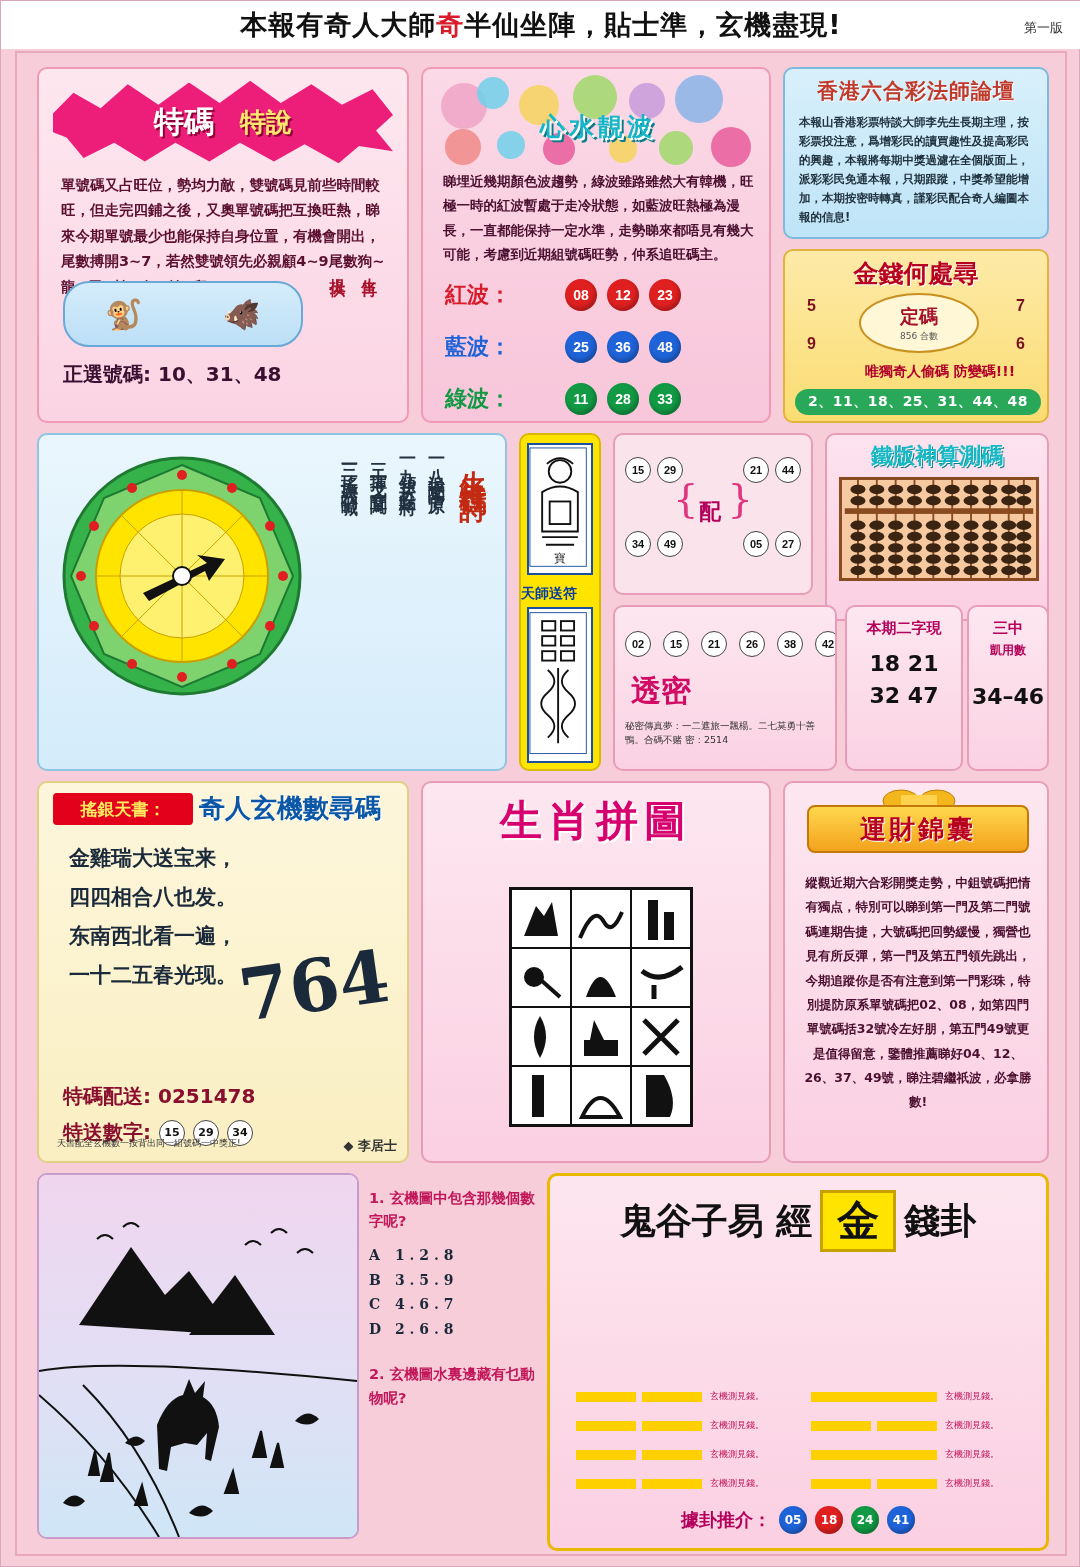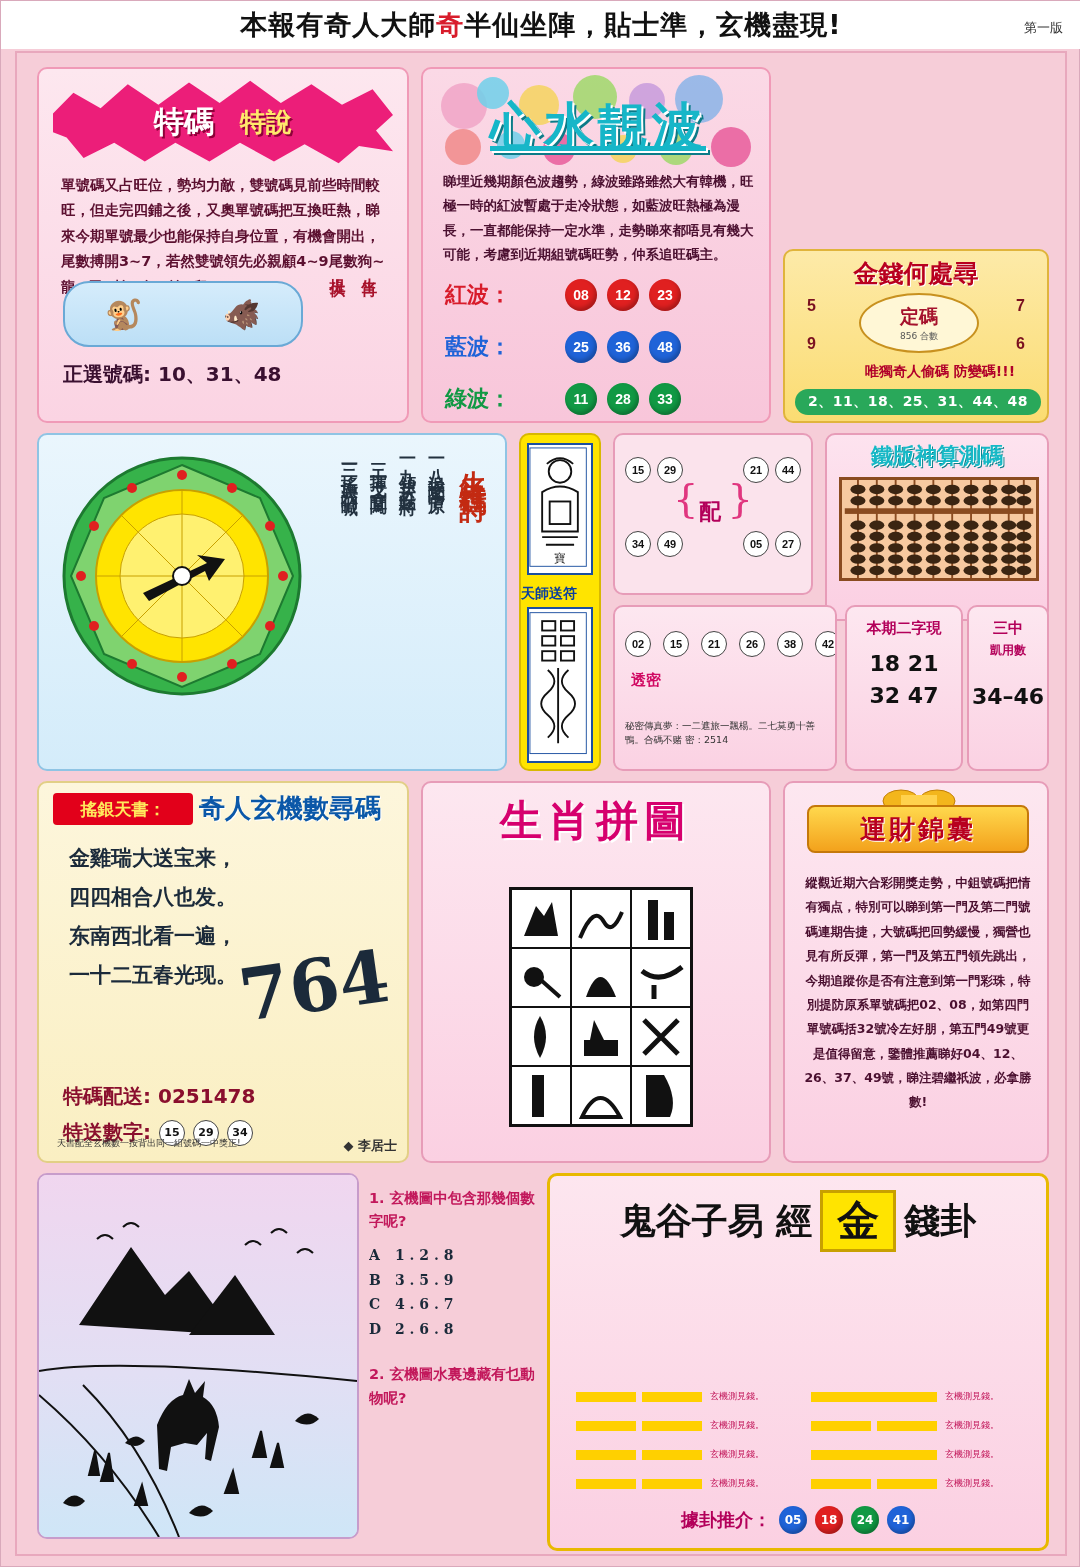--- a/index.html
+++ b/index.html
@@ -84,23 +84,23 @@
   
   #p-xinshui {
     left:404px; top:14px; width:350px; height:356px;
     background:linear-gradient(#fbd9e6,#f8c6da);
     border:2px solid #f09ab7;
   }
   .dots-bg { position:absolute; left:0; top:0; width:100%; height:120px; overflow:hidden; }
   .dot { position:absolute; border-radius:50%; opacity:.85; }
   .xs-title {
     position:absolute; left:30px; top:26px; width:290px; height:62px;
-    font-family:"DejaVu Serif", serif; font-weight:bold; font-size:50px;
+    font-family:"DejaVu Serif", serif; font-weight:bold; font-size:25px;
     color:#16b6c8; text-shadow:2px 2px 0 #ffffff, 4px 4px 0 #0c7b88;
-    display:flex; align-items:center; justify-content:center; letter-spacing:4px;text-decoration:underline;
+    display:flex; align-items:center; justify-content:center; letter-spacing:4px;
   }
   .xs-body {
     position:absolute; left:20px; top:100px; width:312px;
     font-size:13.5px; line-height:1.8; color:#4b1030; font-weight:bold;
   }
   .wave-row { position:absolute; left:22px; display:flex; align-items:center; gap:10px; }
   .wave-label { font-size:22px; font-weight:bold; width:110px; font-family:"DejaVu Serif",serif; }
   .ball {
     width:32px; height:32px; border-radius:50%; color:#fff;
     font-size:14px; font-weight:bold; display:flex; align-items:center; justify-content:center;
@@ -221,21 +221,21 @@
     background:#f7c9a0; border:3px solid #8a4b20;
   }
 
   
   #p-toumi {
     left:596px; top:552px; width:224px; height:166px;
     background:linear-gradient(#fde7f0,#fbd2e3); border:2px solid #e79cb8;
   }
   .tm-title {
     position:absolute; left:16px; top:64px;
-    font-size:15px; font-weight:bold; color:#d10a63; font-family:"DejaVu Serif",serif;
+    font-size:30px; font-weight:bold; color:#d10a63; font-family:"DejaVu Serif",serif;
   }
   .tm-note {
     position:absolute; left:10px; top:112px; width:206px;
     font-size:9.5px; line-height:1.5; color:#333;
   }
   #p-erzi {
     left:828px; top:552px; width:118px; height:166px;
     background:linear-gradient(#fde7f0,#fbd2e3); border:2px solid #e79cb8;
   }
   #p-sanzhong {
@@ -418,20 +418,24 @@
         <span class="ball blue">48</span>
       </div>
       <div class="wave-row" style="top:314px;">
         <span class="wave-label cn" style="color:#119944;">綠波：</span>
         <span class="ball green">11</span>
         <span class="ball green">28</span>
         <span class="ball green">33</span>
       </div>
     </div>
 
+    <div class="panel" id="p-fashi">
+      <div class="fashi-title cn">香港六合彩法師論壇</div>
+      <div class="fashi-body cn">本報山香港彩票特談大師李先生長期主理，按彩票投注意，爲增彩民的讀買趣性及提高彩民的興趣，本報將每期中獎過濾在全個版面上，派彩彩民免通本報，只期跟蹤，中獎希望能增加，本期按密時轉真，謹彩民配合奇人編圖本報的信息!</div>
+    </div>
 
     <div class="panel" id="p-jinqian">
       <div class="jq-title cn">金錢何處尋</div>
       <div class="jq-corner" style="left:22px;top:46px;">5</div>
       <div class="jq-corner" style="right:22px;top:46px;">7</div>
       <div class="jq-corner" style="left:22px;top:84px;">9</div>
       <div class="jq-corner" style="right:22px;top:84px;">6</div>
       <div class="jq-ring">
         <span class="t1 cn">定碼</span>
         <span class="t2 cn">856 合數</span>

